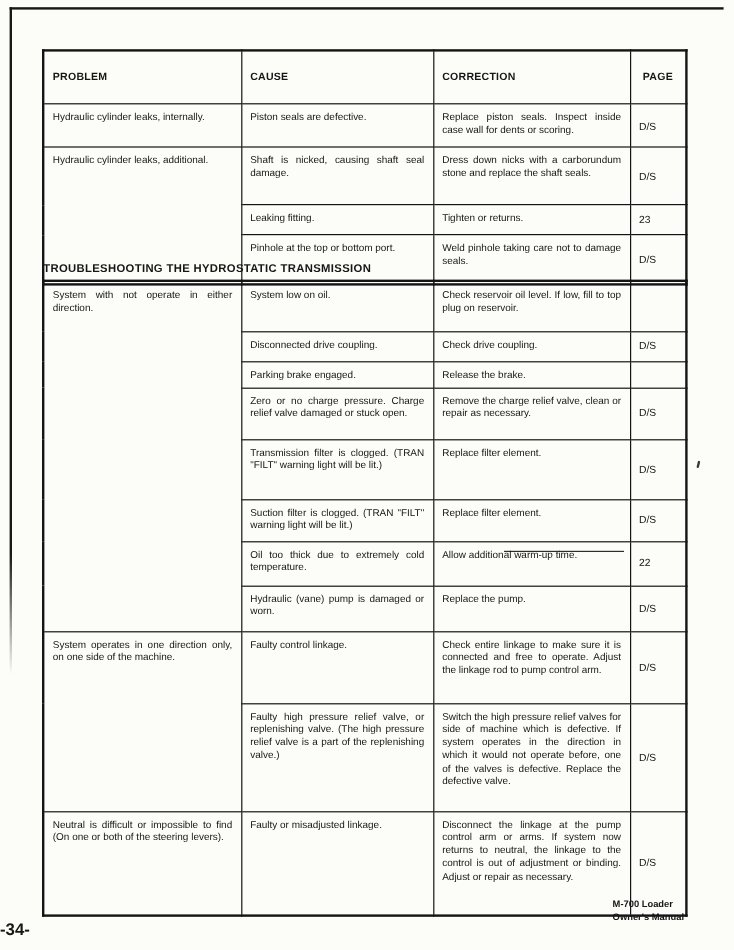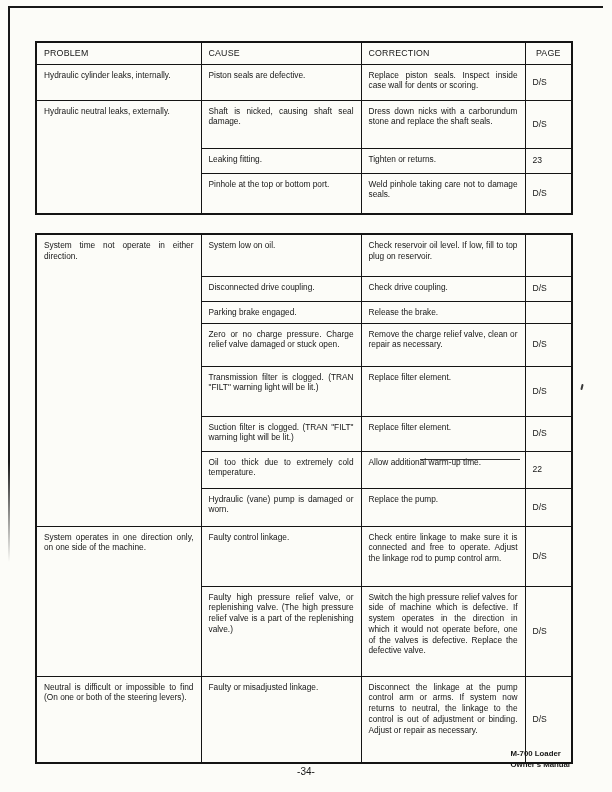--- a/index.html
+++ b/index.html
@@ -26,40 +26,40 @@
   .tbl1{top:41px;}
   .tbl2{top:233px;}
   .tbl th,.tbl td{
     border:1px solid #141414;
     font-size:8.3px;line-height:1.3;
     vertical-align:top;
     padding:5px 7px 4px 7px;
     word-wrap:break-word;
   }
   .tbl th{
-    font-size:8.8px;font-weight:normal;text-align:left;
-    vertical-align:middle;padding:4px 7px;letter-spacing:.2px;
+    font-size:8.8px;font-weight:bold;text-align:left;
+    vertical-align:middle;padding:16px 7px;letter-spacing:.2px;
     border-bottom:1.5px solid #141414;
   }
   th.c-page{text-align:center;}
   td.c-page{vertical-align:middle;font-size:8.6px;}
   td.c-problem,td.c-cause,td.c-corr{text-align:justify;}
 
   .section-heading{
     position:absolute;left:36px;top:218px;
     font-size:9.4px;font-weight:bold;letter-spacing:.3px;
   }
 
   .footer-right{
     position:absolute;right:42px;top:749px;
     font-size:7.8px;font-weight:bold;text-align:left;line-height:1.35;
   }
   .footer-pagenum{
     position:absolute;left:0;right:0;top:766px;
-    text-align:center;font-size:10px;font-weight:normal;
+    font-size:14px;font-weight:bold;
   }
 </style>
 </head>
 <body>
 
 <div class="page">
 
   <div class="scan-top"></div>
   <div class="scan-left"></div>
   <div class="scan-speck"></div>
@@ -81,49 +81,50 @@
       </tr>
     </thead>
     <tbody>
       <tr style="height:36px">
         <td class="c-problem">Hydraulic cylinder leaks, internally.</td>
         <td class="c-cause">Piston seals are defective.</td>
         <td class="c-corr">Replace piston seals. Inspect inside case wall for dents or scoring.</td>
         <td class="c-page">D/S</td>
       </tr>
       <tr style="height:48px">
-        <td class="c-problem" rowspan="3">Hydraulic neutral leaks, externally.</td>
+        <td class="c-problem" rowspan="3">Hydraulic cylinder leaks, additional.</td>
         <td class="c-cause">Shaft is nicked, causing shaft seal damage.</td>
         <td class="c-corr">Dress down nicks with a carborundum stone and replace the shaft seals.</td>
         <td class="c-page">D/S</td>
       </tr>
       <tr style="height:25px">
         <td class="c-cause">Leaking fitting.</td>
         <td class="c-corr">Tighten or returns.</td>
         <td class="c-page">23</td>
       </tr>
       <tr style="height:41px">
         <td class="c-cause">Pinhole at the top or bottom port.</td>
         <td class="c-corr">Weld pinhole taking care not to damage seals.</td>
         <td class="c-page">D/S</td>
       </tr>
     </tbody>
   </table>
 
+  <div class="section-heading">TROUBLESHOOTING THE HYDROSTATIC TRANSMISSION</div>
 
   <table class="tbl tbl2">
     <colgroup>
       <col style="width:165px">
         <col style="width:160px">
         <col style="width:164px">
         <col style="width:47px">
     </colgroup>
     <tbody>
       <tr style="height:42px">
-        <td class="c-problem" rowspan="8">System time not operate in either direction.</td>
+        <td class="c-problem" rowspan="8">System with not operate in either direction.</td>
         <td class="c-cause">System low on oil.</td>
         <td class="c-corr">Check reservoir oil level. If low, fill to top plug on reservoir.</td>
         <td class="c-page"></td>
       </tr>
       <tr style="height:25px">
         <td class="c-cause">Disconnected drive coupling.</td>
         <td class="c-corr">Check drive coupling.</td>
         <td class="c-page">D/S</td>
       </tr>
       <tr style="height:22px">

